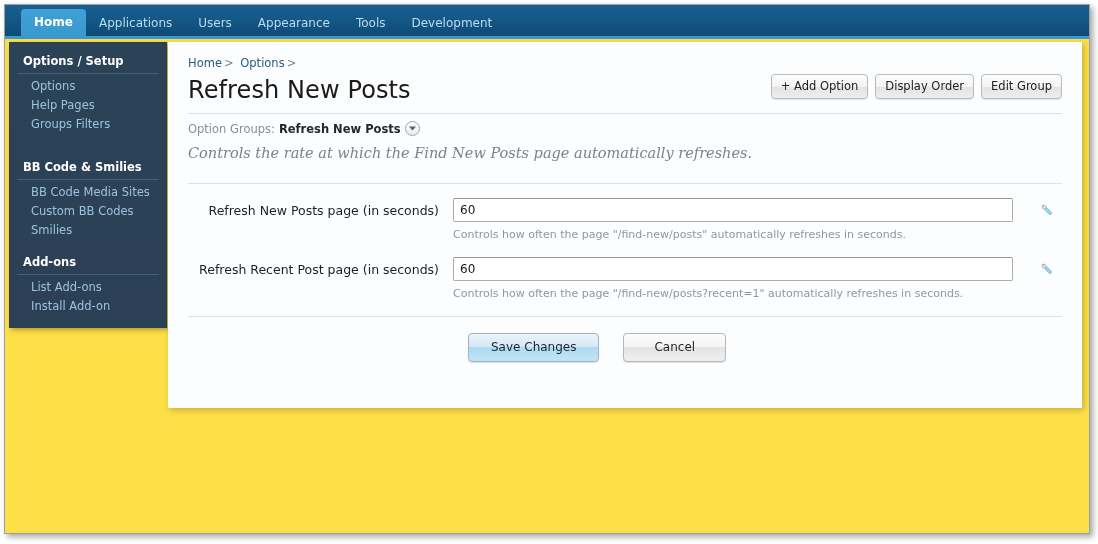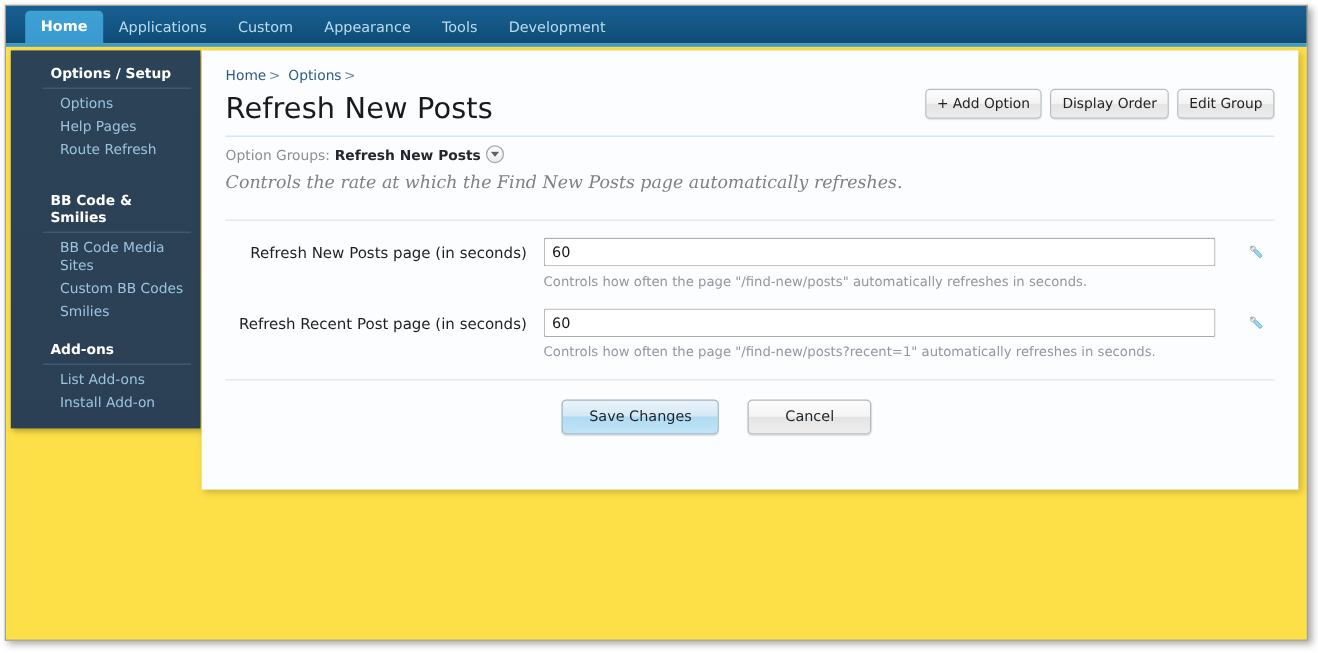--- a/index.html
+++ b/index.html
@@ -92,21 +92,21 @@
   .sidebar {
     position: absolute;
     left: 4px;
     top: 37px;
     width: 158px;
     background: linear-gradient(to bottom, #2c4257 0%, #2b4055 100%);
     padding: 8px 0 10px 0;
     box-sizing: border-box;
     box-shadow: 2px 2px 5px rgba(0,0,0,0.30);
   }
-  .side-group { margin-bottom: 2px; margin-left: 19px; }
+  .side-group { margin-bottom: 2px; }
   .side-head {
     color: #ffffff;
     font-size: 11.5px;
     font-weight: bold;
     padding: 4px 0 5px 14px;
     border-bottom: 1px solid #44607a;
     margin: 0 8px 3px 8px;
     padding-left: 6px;
   }
   .side-link {
@@ -291,35 +291,35 @@
 </style>
 </head>
 <body>
 
 <div class="window">
 
   <div class="topbar">
     <div class="tabs">
       <div class="tab active"><span>Home</span></div>
       <div class="tab"><span>Applications</span></div>
-      <div class="tab"><span>Custom</span></div>
+      <div class="tab"><span>Users</span></div>
       <div class="tab"><span>Appearance</span></div>
       <div class="tab"><span>Tools</span></div>
       <div class="tab"><span>Development</span></div>
     </div>
 
   </div>
 
   <div class="sidebar">
 
     <div class="side-group">
       <div class="side-head">Options / Setup</div>
       <a class="side-link">Options</a>
       <a class="side-link">Help Pages</a>
-      <a class="side-link">Route Refresh</a>
+      <a class="side-link">Groups Filters</a>
     </div>
     <div class="side-spacer"></div>
 
     <div class="side-group">
     </div>
     <div class="side-spacer"></div>
 
     <div class="side-group">
       <div class="side-head">BB Code &amp; Smilies</div>
       <a class="side-link">BB Code Media Sites</a>

